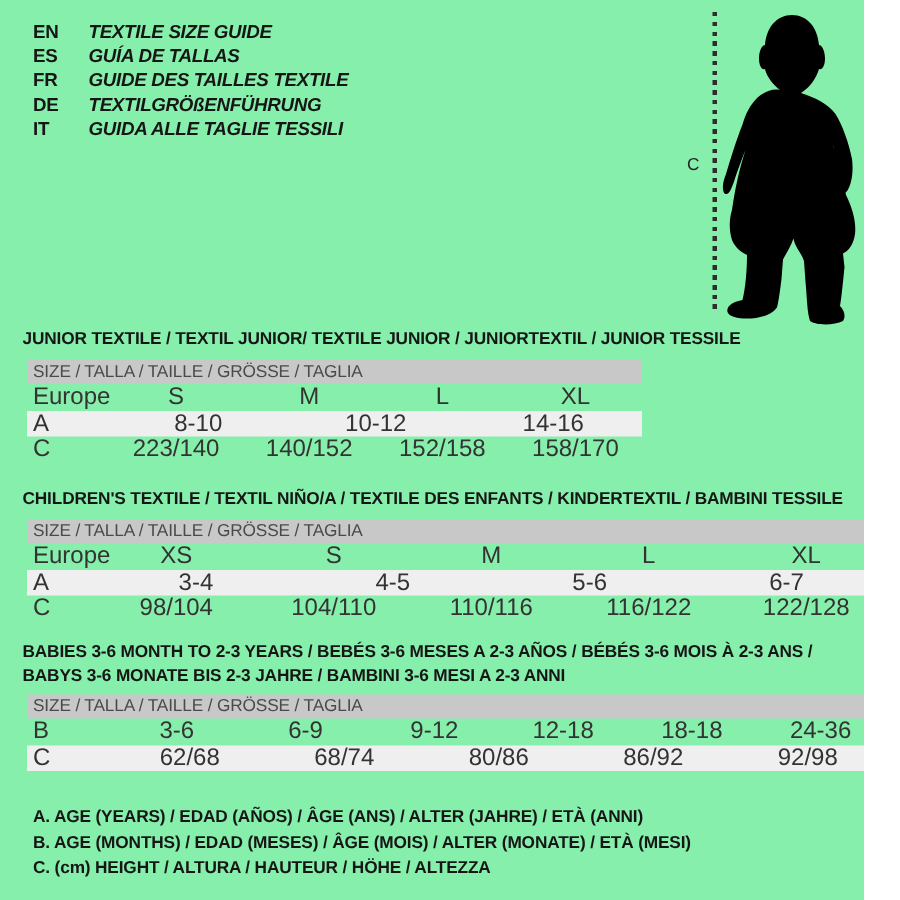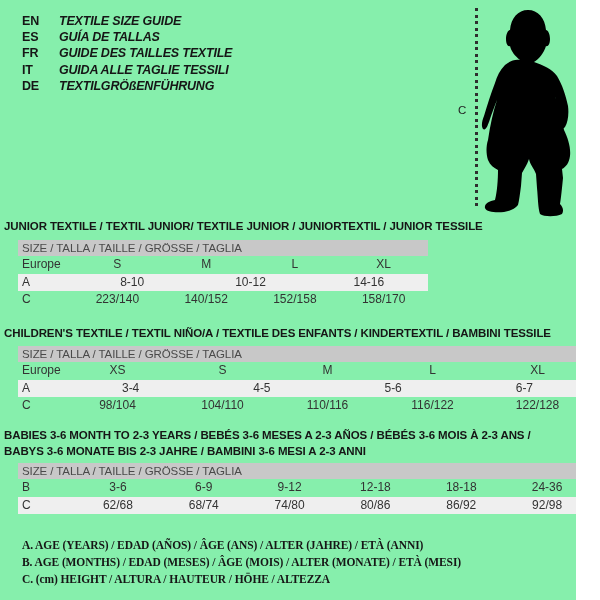--- a/index.html
+++ b/index.html
@@ -13,66 +13,66 @@
   .lang-code{width:37px;font-weight:700;font-size:12.5px;letter-spacing:-0.2px;color:#161616;}
   .lang-label{font-weight:700;font-size:12.5px;letter-spacing:-0.2px;color:#161616;white-space:nowrap;font-style:italic;}
   
   .dash-line{
     position:absolute;left:475px;top:8px;width:3px;height:201px;
     background:repeating-linear-gradient(to bottom,#2e2e2e 0 3px,transparent 3px 6.5px);
   }
   .c-label{position:absolute;left:458px;top:104px;font-size:11.5px;color:#222;}
   .baby-svg{position:absolute;left:480px;top:8px;width:94px;height:210px;}
   
-  .tbl-title{position:absolute;left:4px;font-weight:700;font-size:11.5px;letter-spacing:-0.1px;color:#161616;line-height:16px;white-space:nowrap;}
+  .tbl-title{position:absolute;left:15px;font-weight:700;font-size:11.5px;letter-spacing:-0.1px;color:#161616;line-height:16px;white-space:nowrap;}
   
   .size-table{position:absolute;left:18px;}
   .t1{width:410px;}
   .t2{width:572px;}
   .t3{width:572px;}
   .bar{
     height:16px;line-height:16px;background:#c8c8c8;color:#4a4a4a;
     font-size:11.5px;padding-left:4px;box-sizing:border-box;letter-spacing:-0.1px;
   }
-  .trow{display:flex;height:17.5px;line-height:17.5px;font-size:12px;color:#333;}
+  .trow{display:flex;height:17.5px;line-height:17.5px;font-size:16px;color:#333;}
   .trow.shaded{background:#efefef;}
   .lbl{padding-left:4px;box-sizing:border-box;text-align:left;}
   .t1 .lbl{width:55px;}
   .t2 .lbl{width:47px;}
   .t3 .lbl{width:57px;}
   .cell{flex:1;text-align:center;}
   
   .notes{position:absolute;left:22px;top:537px;}
-  .note-line{font-weight:700;font-size:11.5px;letter-spacing:-0.1px;color:#161616;line-height:17.2px;white-space:nowrap;font-family:Liberation Serif, serif;}
+  .note-line{font-weight:700;font-size:11.5px;letter-spacing:-0.1px;color:#161616;line-height:17.2px;white-space:nowrap;}
 </style>
 </head>
 <body>
 
 <div class="page">
 
   <div class="lang-list">
     <div class="lang-row">
       <span class="lang-code">EN</span>
       <span class="lang-label">TEXTILE SIZE GUIDE</span>
     </div>
     <div class="lang-row">
       <span class="lang-code">ES</span>
       <span class="lang-label">GUÍA DE TALLAS</span>
     </div>
     <div class="lang-row">
       <span class="lang-code">FR</span>
       <span class="lang-label">GUIDE DES TAILLES TEXTILE</span>
     </div>
     <div class="lang-row">
+      <span class="lang-code">DE</span>
+      <span class="lang-label">TEXTILGRÖßENFÜHRUNG</span>
+    </div>
+    <div class="lang-row">
       <span class="lang-code">IT</span>
       <span class="lang-label">GUIDA ALLE TAGLIE TESSILI</span>
-    </div>
-    <div class="lang-row">
-      <span class="lang-code">DE</span>
-      <span class="lang-label">TEXTILGRÖßENFÜHRUNG</span>
     </div>
   </div>
 
   <span class="c-label">C</span>
   <div class="dash-line"></div>
   <svg class="baby-svg" viewBox="-2 0 94 210" xmlns="http://www.w3.org/2000/svg" aria-hidden="true">
     <path fill="#000000" d="M46,2
       C56,2 63,10 64,22 C66,22 68,26 68,31 C68,36 66,39 64,38
       C62,45 57,51 52,54 C61,57 70,61 75,68 C80,76 84,88 86,98
       C87,106 86,114 83,119 C80,123 74,122 73,117 C72,113 73,108 75,104
@@ -157,21 +157,20 @@
       <span class="cell">6-9</span>
       <span class="cell">9-12</span>
       <span class="cell">12-18</span>
       <span class="cell">18-18</span>
       <span class="cell">24-36</span>
     </div>
     <div class="trow shaded">
       <span class="lbl">C</span>
       <span class="cell">62/68</span>
       <span class="cell">68/74</span>
-      <span class="cell">74/80</span>
       <span class="cell">80/86</span>
       <span class="cell">86/92</span>
       <span class="cell">92/98</span>
     </div>
   </div>
 
   <div class="notes">
     <div class="note-line">A. AGE (YEARS) / EDAD (AÑOS) / ÂGE (ANS) / ALTER (JAHRE) / ETÀ (ANNI)</div>
     <div class="note-line">B. AGE (MONTHS) / EDAD (MESES) / ÂGE (MOIS) / ALTER (MONATE) / ETÀ (MESI)</div>
     <div class="note-line">C. (cm) HEIGHT / ALTURA / HAUTEUR / HÖHE / ALTEZZA</div>

